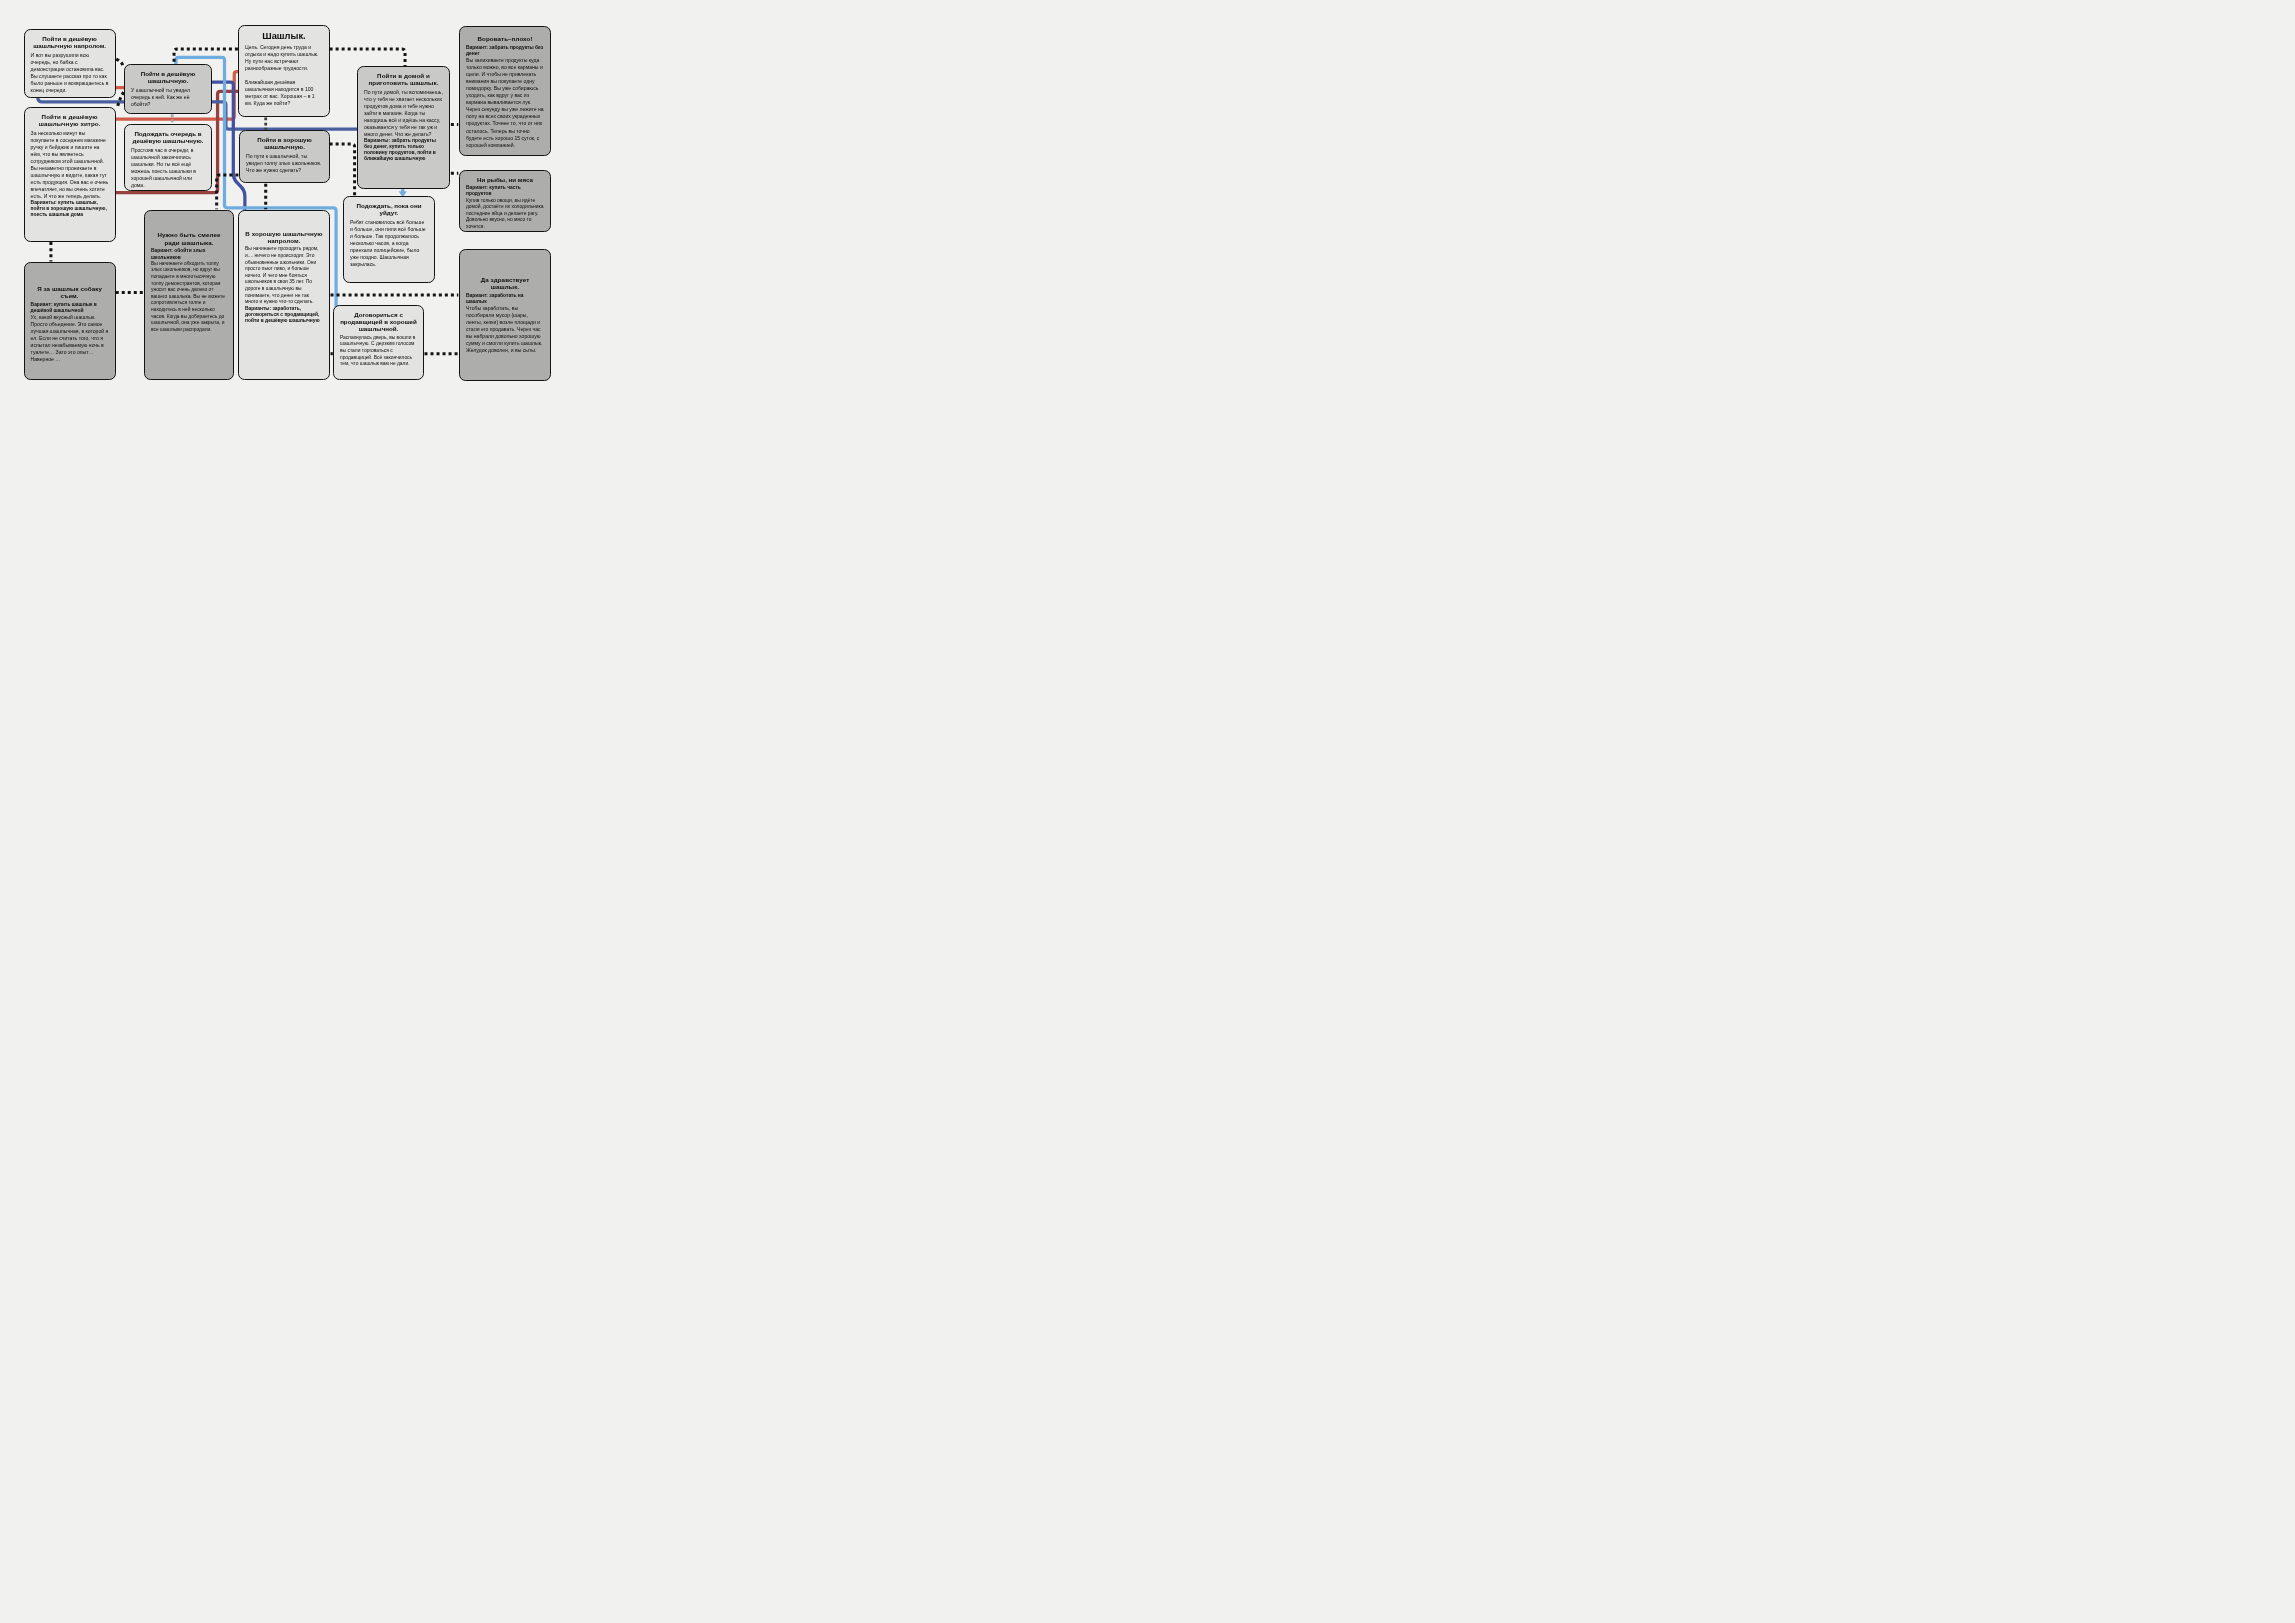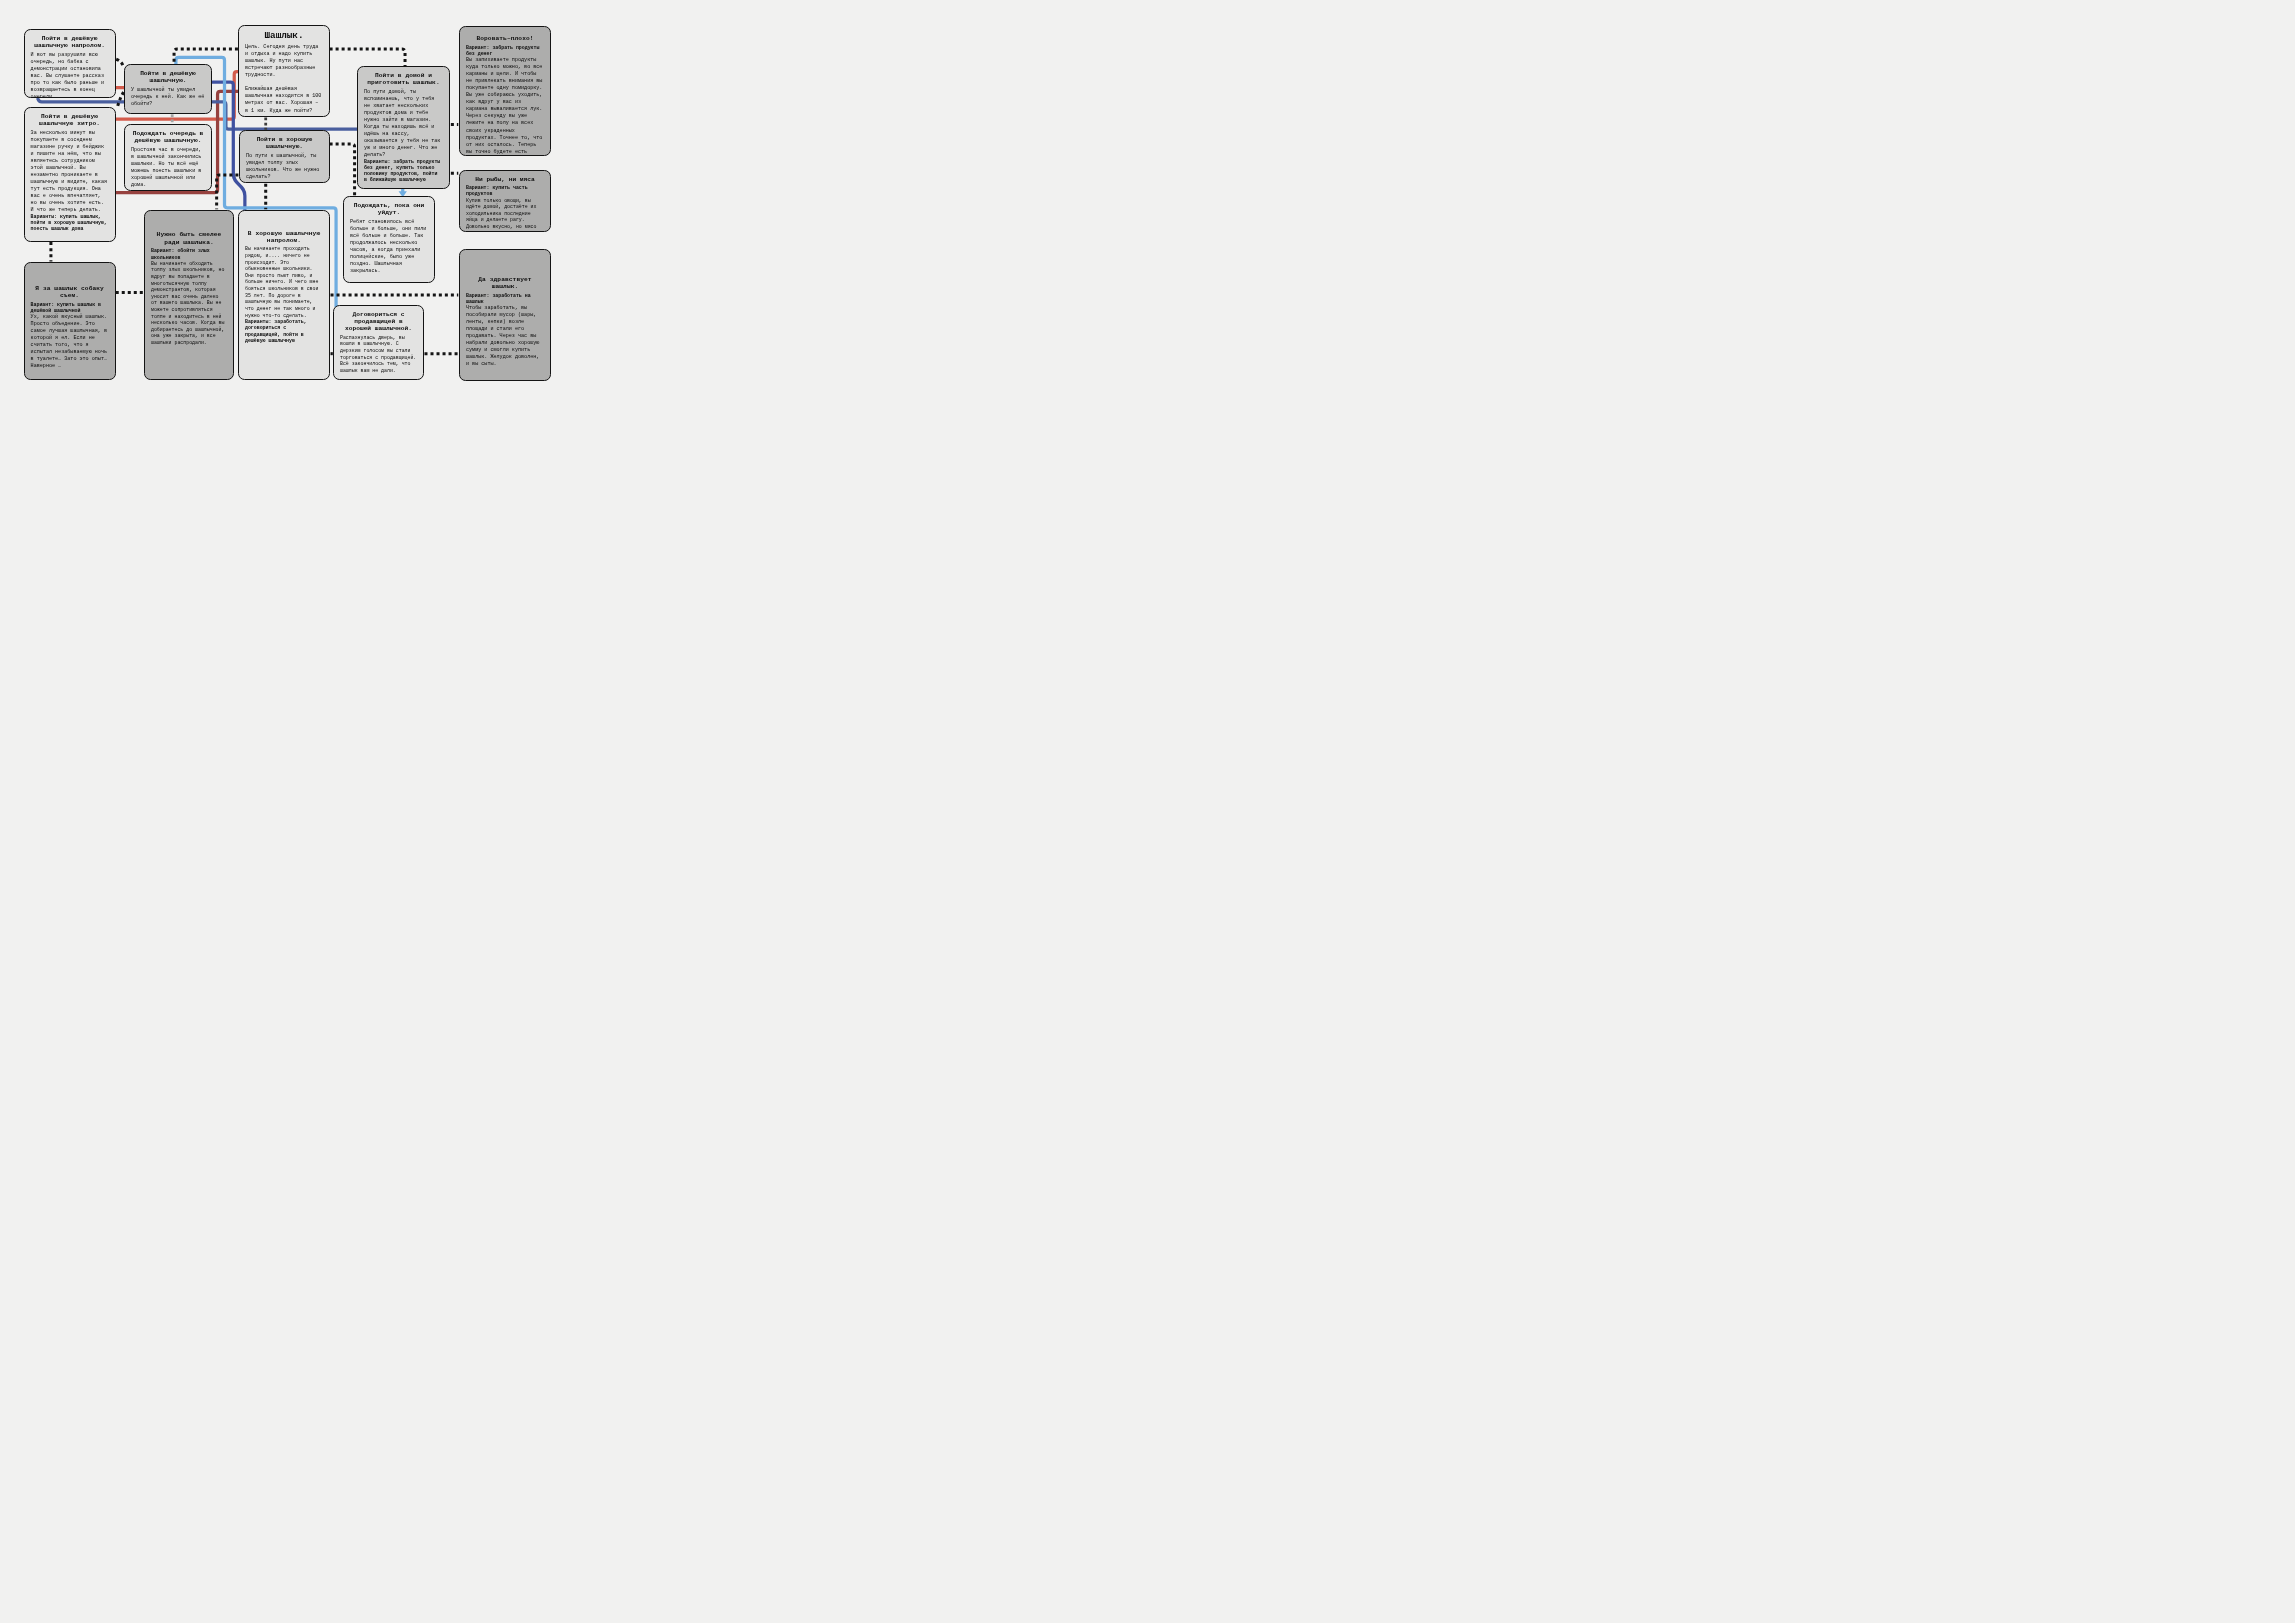--- a/index.html
+++ b/index.html
@@ -1,17 +1,17 @@
 <!DOCTYPE html>
 <html style="font-size:7.4px"><head>
 <meta charset="utf-8">
 <style>
   html,body{margin:0;padding:0;background:#f1f1f0;}
   #canvas{position:relative;width:574px;height:406px;background:#f1f1f0;overflow:hidden;
-          font-family:Liberation Mono, monospace;}
+          font-family:Liberation Sans, sans-serif;}
   #connectors{position:absolute;left:0;top:0;z-index:0;}
   .box{position:absolute;z-index:1;border:1.2px solid #141414;border-radius:6.5px;
        box-sizing:border-box;padding:4.6px 6px;overflow:hidden;color:#0d0d0d;}
   .light{background:#e3e3e2;}
   .mid{background:#c9c9c8;}
   .dark{background:#adadac;}
   .box-title{font-weight:700;font-size:6.2px;line-height:1.18;text-align:center;margin:0 0 2.3px 0;}
   .chunky .box-title{font-weight:900;letter-spacing:0.1px;}
   .big-title{font-size:9.3px;margin-bottom:2.8px;}
   .box-variant{font-weight:700;font-size:4.9px;line-height:1.27;}

